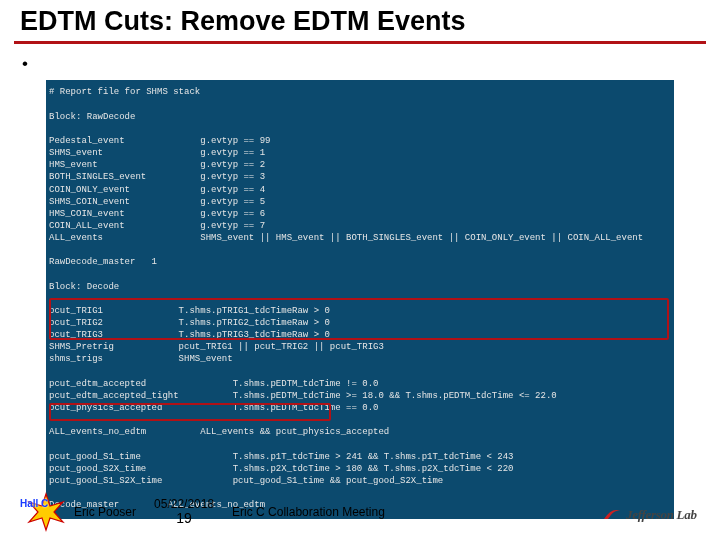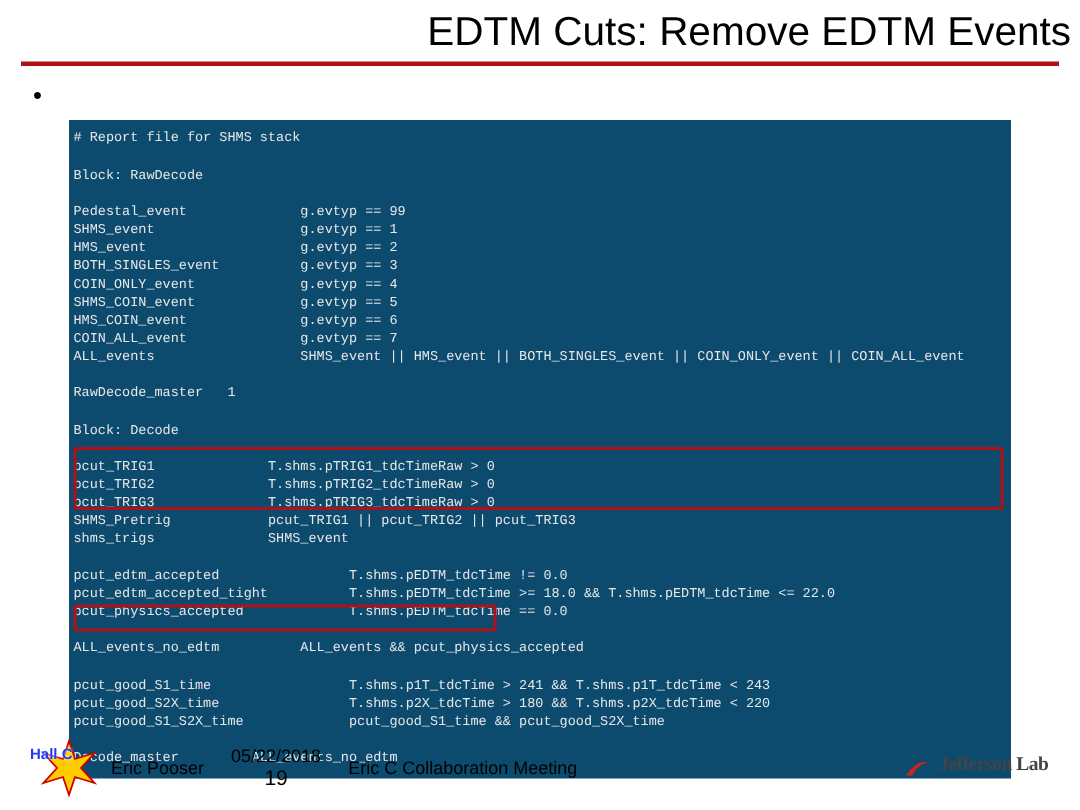--- a/index.html
+++ b/index.html
@@ -1,34 +1,34 @@
 <!DOCTYPE html>
 <html><head>
 <meta charset="utf-8">
 <style>
   * { margin: 0; padding: 0; box-sizing: border-box; }
   html, body { width: 720px; height: 540px; font-family: Arial, Helvetica, sans-serif; background: #fff; overflow: hidden; }
   .slide { position: relative; width: 720px; height: 540px; background: #fff; }
-  .title { font-size: 27px; font-weight: normal; text-align: right; padding: 6px 6px 4px; color: #000; }
+  .title { font-size: 27px; font-weight: bold; text-align: left; padding: 6px 20px 4px; color: #000; }
   .rule { height: 3px; background: #b11116; margin: 0 14px 10px; }
   .bullet { font-size: 17px; color: #000; padding: 0 22px; display: flex; align-items: flex-start; gap: 8px; }
   .bullet .dot { font-size: 17px; line-height: 1.2; }
   .code-wrap { position: relative; margin: 6px 46px 0; }
   .code { background: #0c4a6e; color: #e6e6e6; font-family: "Courier New", monospace; font-size: 9px; line-height: 1.35; padding: 6px 3px 8px; white-space: pre; overflow: hidden; }
   .hl { position: absolute; border: 2px solid #b11116; border-radius: 2px; pointer-events: none; }
   .hl1 { left: 3px; top: 218px; width: 620px; height: 42px; }
   .hl2 { left: 3px; top: 323px; width: 282px; height: 18px; }
   .footer { position: absolute; left: 0; right: 0; bottom: 8px; display: flex; align-items: center; }
   .logo-hallc { width: 56px; height: 40px; margin-left: 18px; position: relative; }
   .logo-hallc .burst { position: absolute; left: 0; top: 0; width: 100%; height: 100%; }
   .logo-hallc .label { position: absolute; top: 6px; left: 2px; font-size: 10px; font-weight: bold; color: #1a3cff; text-shadow: 0 0 2px #fff; }
   .foot-center { flex: 1; display: flex; gap: 18px; align-items: center; font-size: 12px; color: #000; }
   .foot-center .date { text-align: center; line-height: 1.1; }
   .foot-center .date .pg { font-size: 14px; }
-  .logo-jlab { width: 104px; height: 22px; margin-right: 14px; display: flex; align-items: flex-start; gap: 4px; }
+  .logo-jlab { width: 104px; height: 22px; margin-right: 14px; display: flex; align-items: flex-end; gap: 4px; font-style: italic; }
   .logo-jlab .swoosh { width: 20px; height: 20px; }
   .logo-jlab .txt { font-family: Georgia, 'Times New Roman', serif; font-size: 13px; color: #444; font-weight: bold; letter-spacing: -0.3px; }
 </style>
 </head>
 <body>
 
 <div class="slide">
 
   <div class="title">EDTM Cuts: Remove EDTM Events</div>
   <div class="rule"></div>

